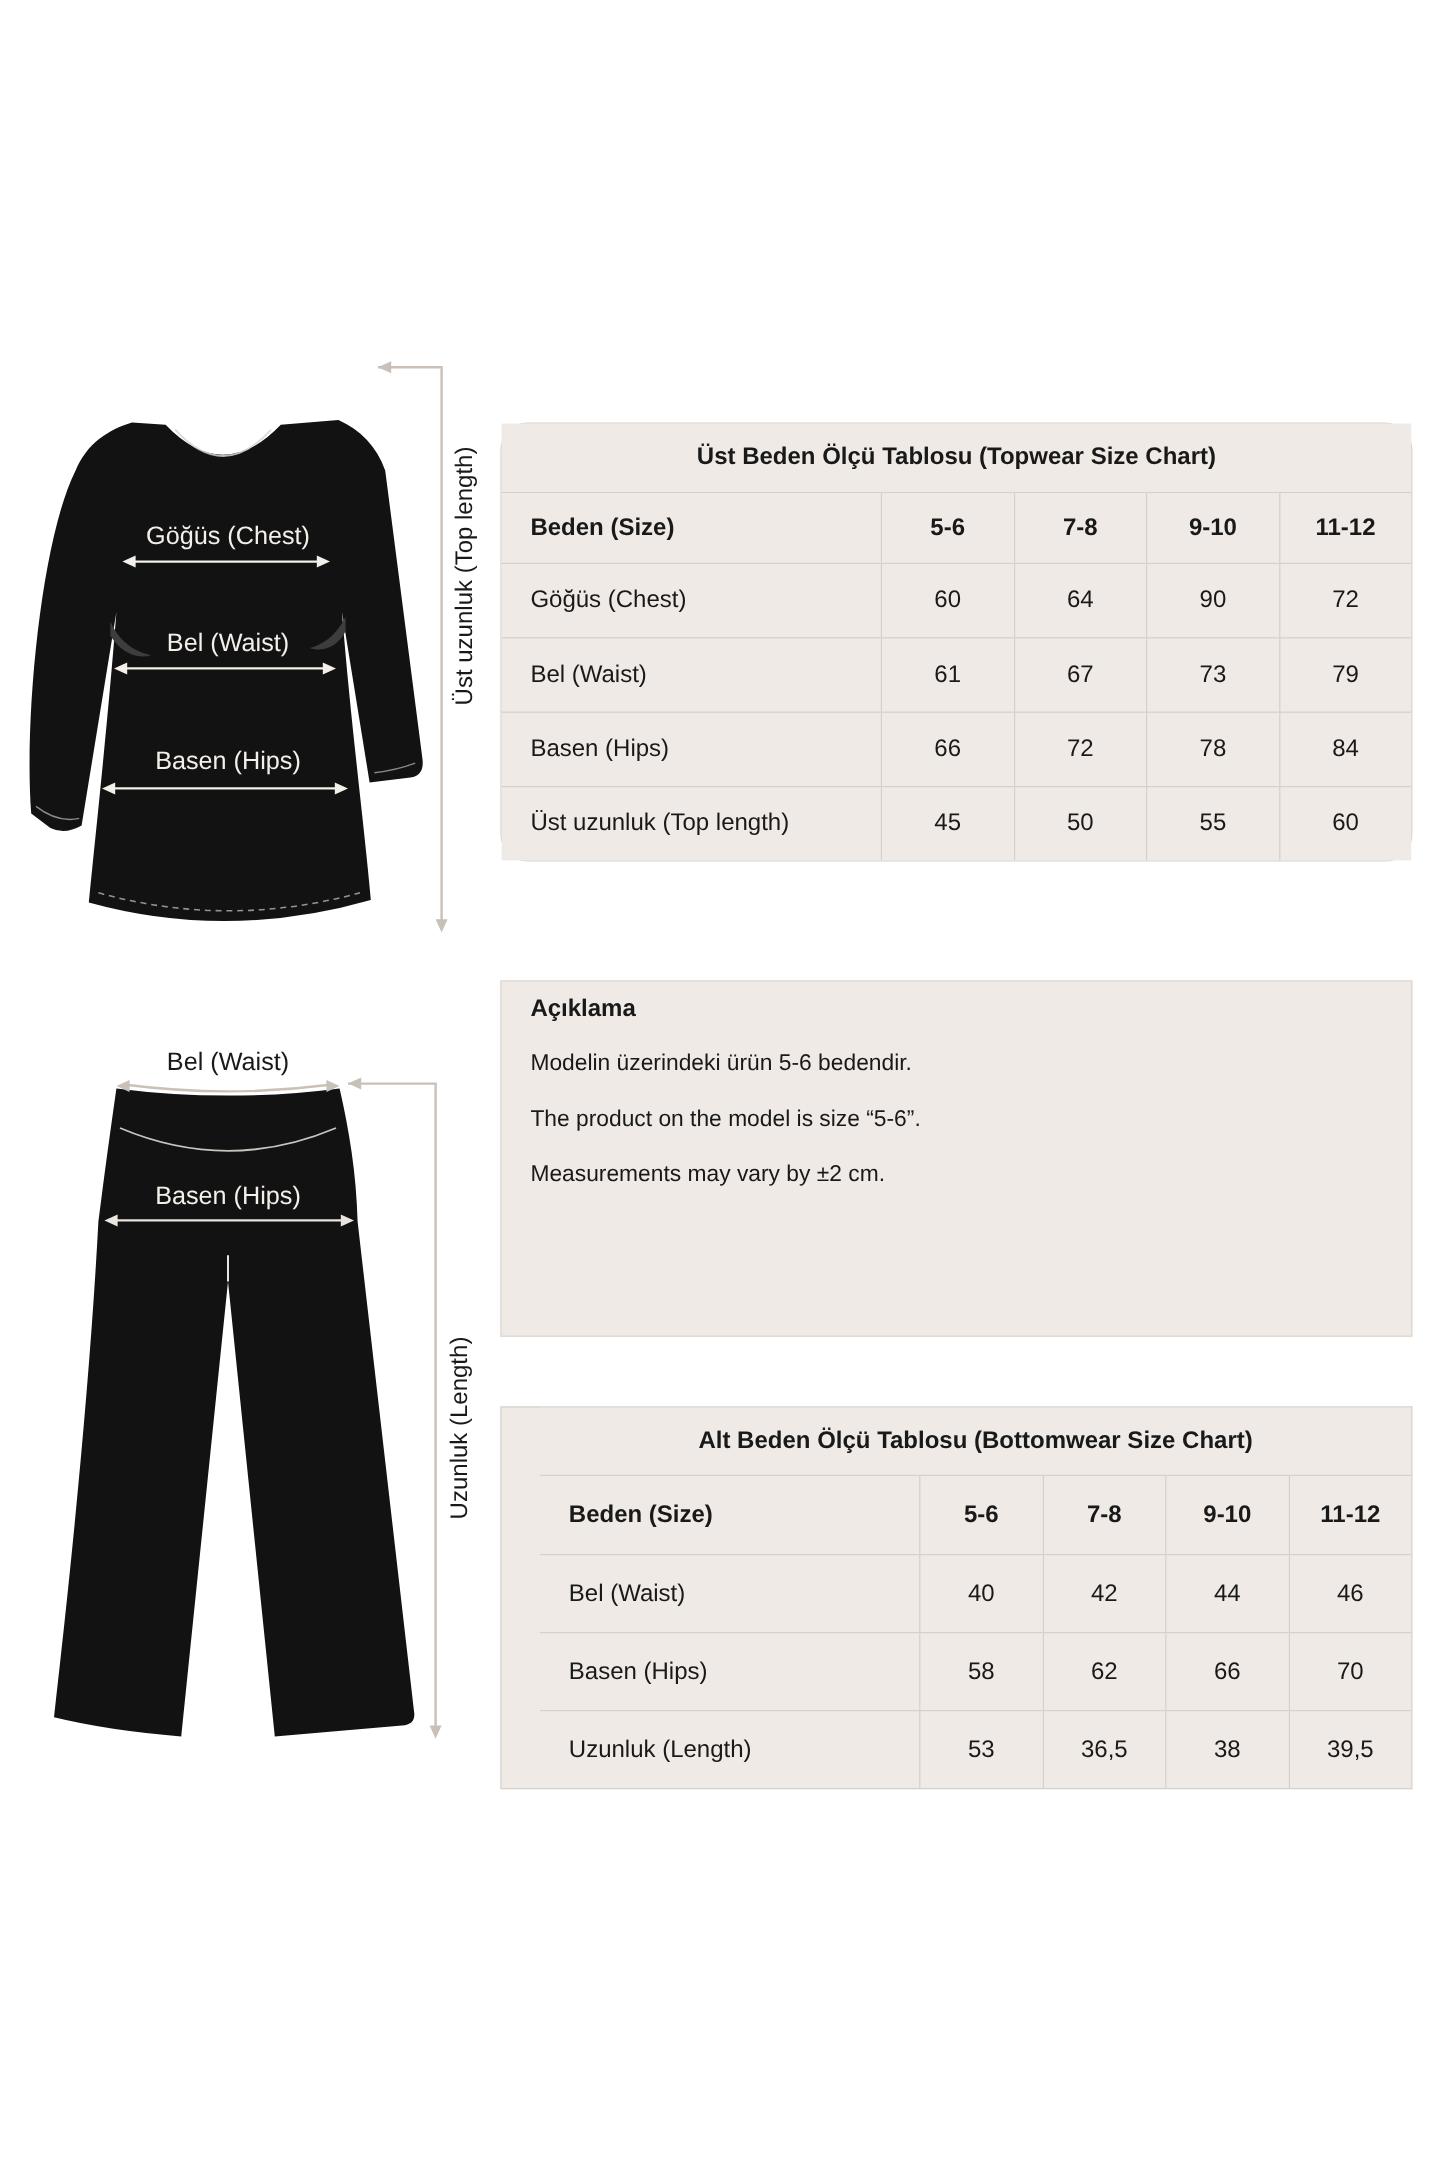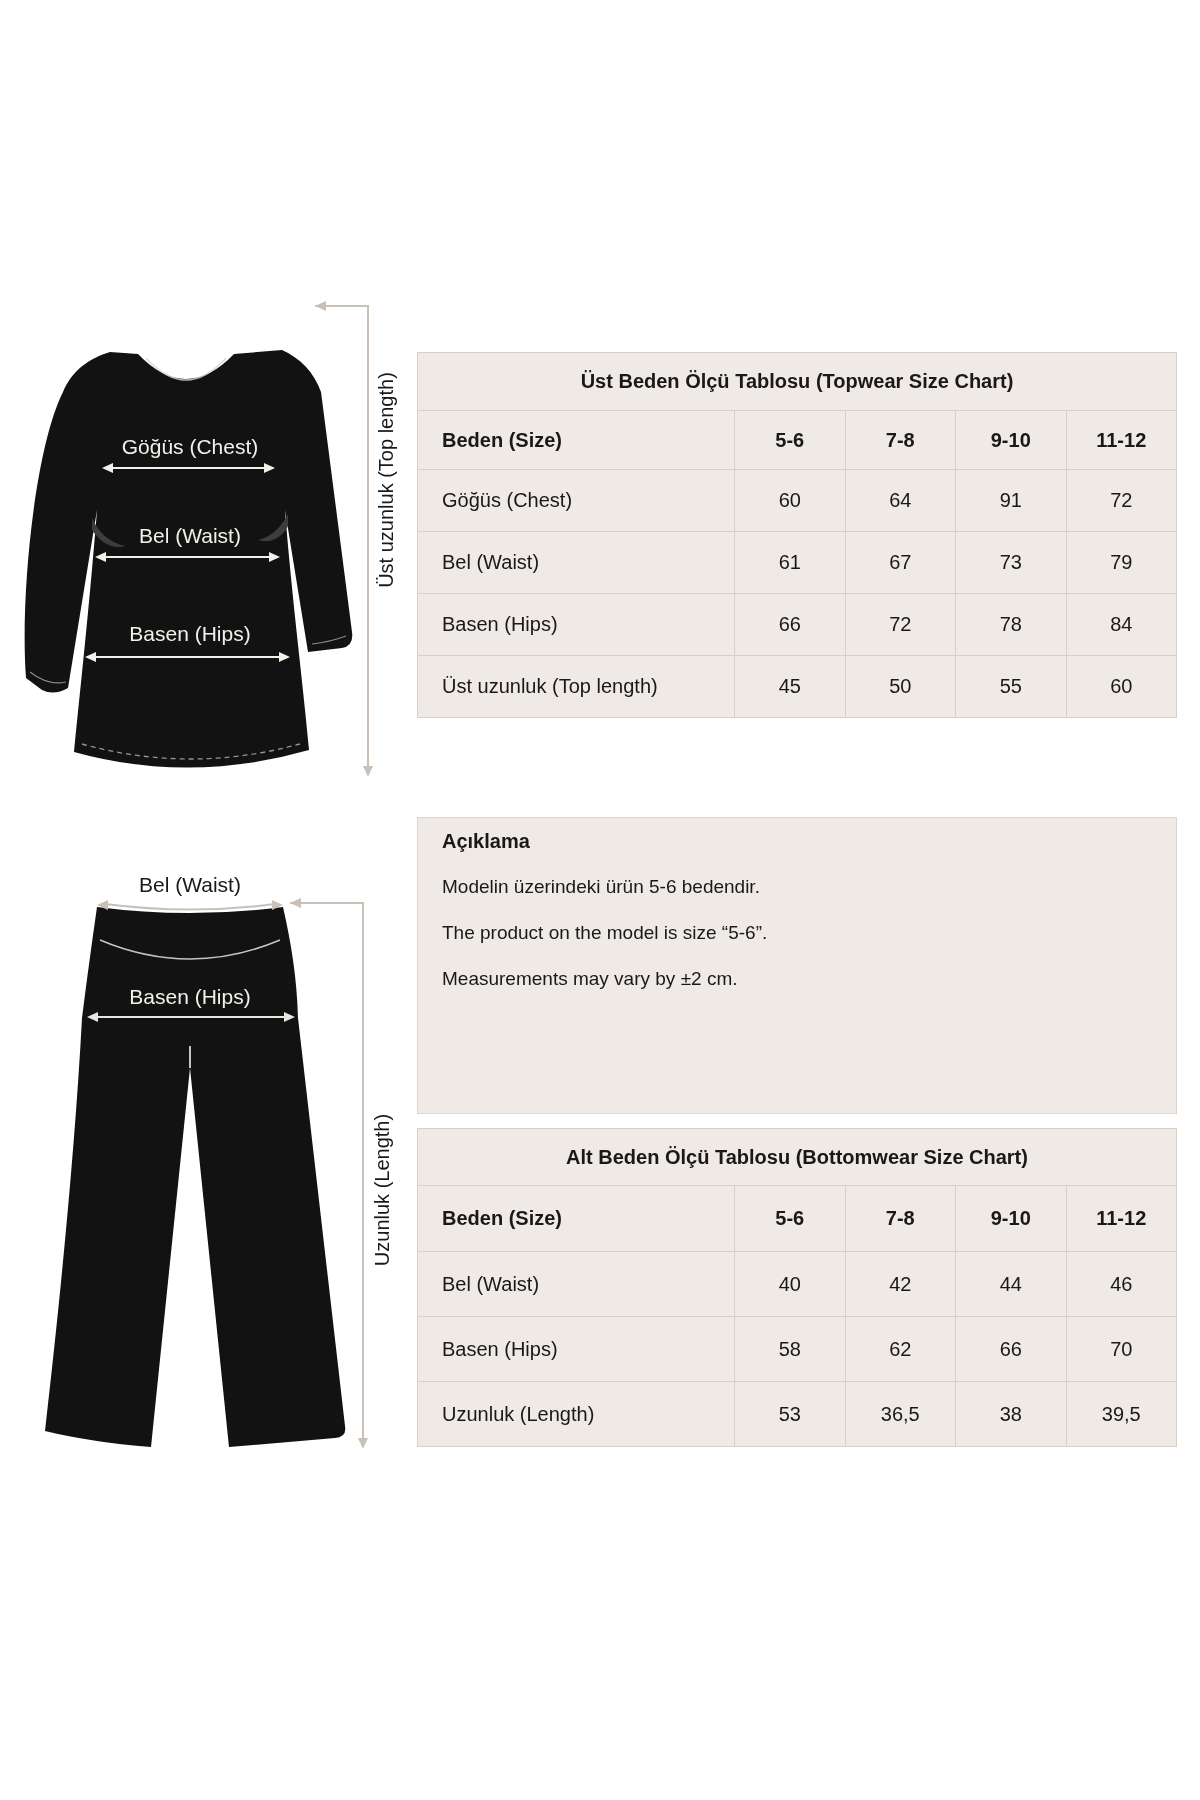--- a/index.html
+++ b/index.html
@@ -19,22 +19,22 @@
   .pants{left:20px;top:870px;}
   svg text{font-family:"Liberation Sans",sans-serif;}
   .glabel{fill:var(--glabel);font-size:21px;text-anchor:middle;dominant-baseline:middle;}
   .dlabel{fill:var(--ink);font-size:21px;text-anchor:middle;dominant-baseline:middle;}
   .vlabel{fill:var(--ink);font-size:20px;text-anchor:middle;dominant-baseline:middle;}
   .tbl{
     position:absolute;left:417px;width:760px;
     border:1.5px solid var(--line);background:var(--beige);
     box-sizing:border-box;
   }
-  .tbl.topwear{top:352px;}
-  .tbl.bottomwear{top:1128px;}
+  .tbl.topwear{top:352px;border-radius:23px;}
+  .tbl.bottomwear{top:1172px;padding-left:32px;}
   .t-title{
     display:flex;align-items:center;justify-content:center;
     font-weight:700;font-size:20px;background:var(--beige);
     border-bottom:1.5px solid var(--line);box-sizing:border-box;
   }
   .topwear .t-title{height:58px;}
   .bottomwear .t-title{height:57px;}
   .t-grid{display:grid;grid-template-columns:316px repeat(4,1fr);}
   .topwear .t-grid{grid-auto-rows:auto;grid-template-rows:58px 62px 62px 62px 62px;}
   .bottomwear .t-grid{grid-template-rows:65px 65px 65px 65px;}
@@ -166,21 +166,21 @@
     <div class="t-title">Üst Beden Ölçü Tablosu (Topwear Size Chart)</div>
     <div class="t-grid">
         <div class="cell head lab">Beden (Size)</div>
         <div class="cell head val">5-6</div>
         <div class="cell head val">7-8</div>
         <div class="cell head val">9-10</div>
         <div class="cell head val">11-12</div>
         <div class="cell lab">Göğüs (Chest)</div>
         <div class="cell val">60</div>
         <div class="cell val">64</div>
-        <div class="cell val">91</div>
+        <div class="cell val">90</div>
         <div class="cell val">72</div>
         <div class="cell lab">Bel (Waist)</div>
         <div class="cell val">61</div>
         <div class="cell val">67</div>
         <div class="cell val">73</div>
         <div class="cell val">79</div>
         <div class="cell lab">Basen (Hips)</div>
         <div class="cell val">66</div>
         <div class="cell val">72</div>
         <div class="cell val">78</div>

